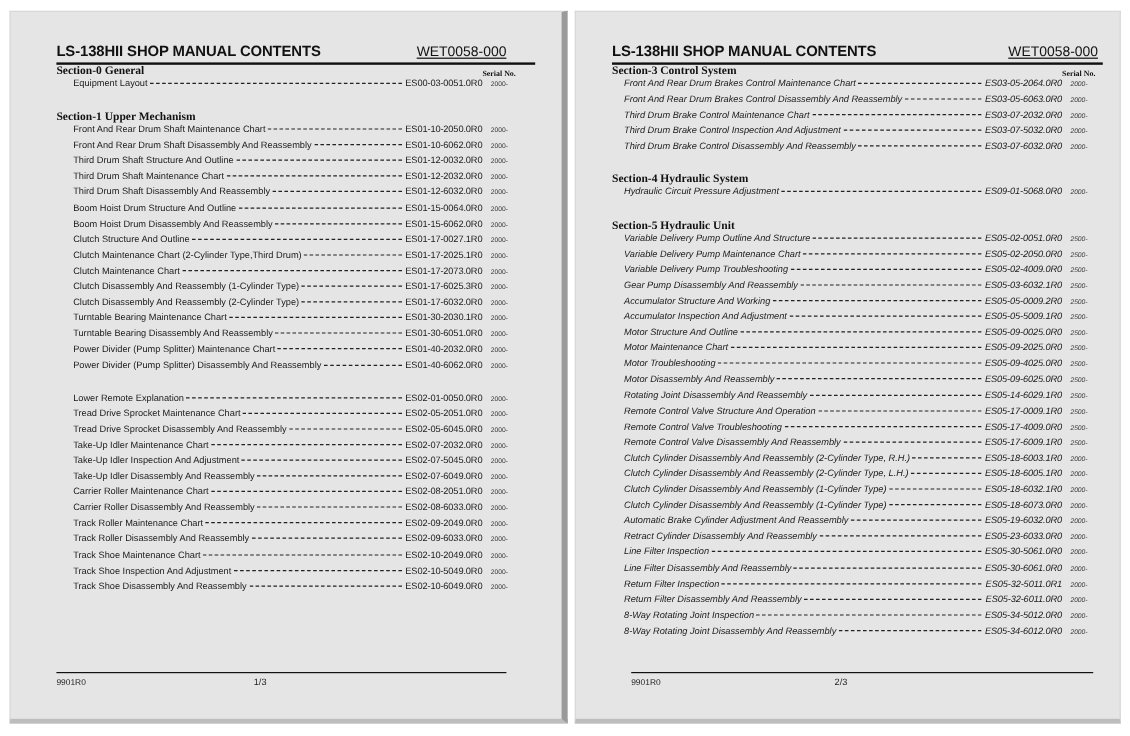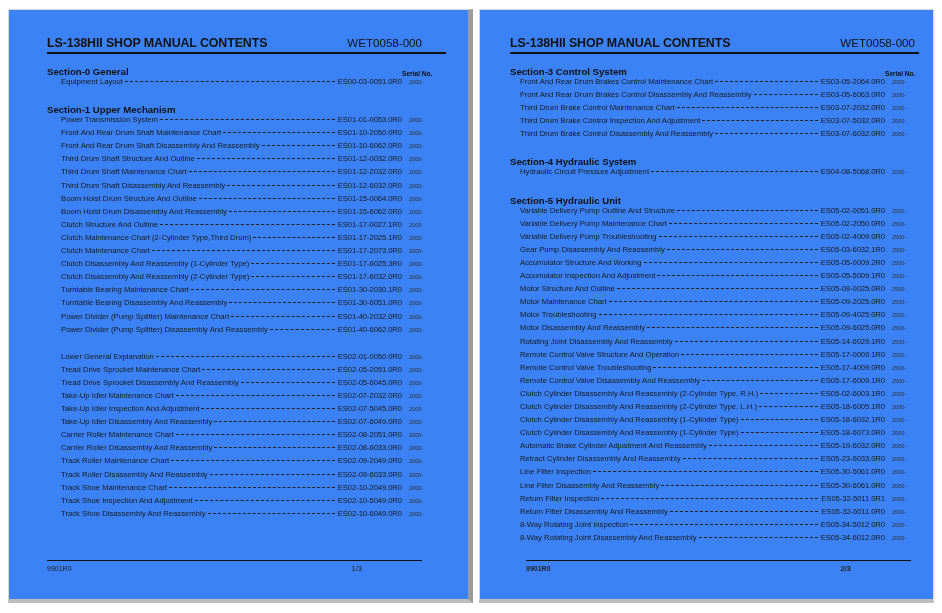--- a/index.html
+++ b/index.html
@@ -17,21 +17,21 @@
     position: relative;
     width: 942px;
     height: 613px;
     background: #ffffff;
     display: flex;
     align-items: flex-start;
   }
   
   .page {
     position: relative;
-    background: #3b82f6;
+    background: #e5e5e5;
     box-sizing: border-box;
   }
   .page-left {
     width: 465px;
     height: 594px;
     margin-top: 9px;
     margin-left: 8px;
     border-right: 5px solid #9a9a9a;
     border-bottom: 4px solid #bdbdbd;
     border-top: 1px solid #d8d8d8;
@@ -71,29 +71,31 @@
     font-weight: bold;
     letter-spacing: -0.1px;
     color: #111;
     white-space: nowrap;
   }
   .doc-code {
     font-size: 11.6px;
     color: #111;
     white-space: nowrap;
     padding-right: 24px;
+    text-decoration: underline;
   }
   .page-right .doc-code { padding-right: 4px; }
 
   
   .section-head-row {
     display: flex;
     align-items: flex-end;
     justify-content: space-between;
-    margin-top: 12px;
+    margin-top: 0;
+    font-family: Liberation Serif, serif;
   }
   .section-title {
     font-size: 9.6px;
     font-weight: bold;
     color: #111;
     white-space: nowrap;
   }
   .serial-label {
     font-size: 6.6px;
     font-weight: bold;
@@ -146,44 +148,44 @@
   .entry-serial {
     flex: 0 0 44px;
     white-space: nowrap;
     font-size: 5.6px;
     color: #333;
     padding-left: 7px;
     box-sizing: border-box;
   }
   .page-right .entry-serial { flex: 0 0 34px; }
   .page-right .serial-label { width: 34px; }
-  .page-right .entry { padding-left: 10px; }
+  .page-right .entry { padding-left: 10px; font-style: italic; }
 
   
   .doc-footer {
     position: absolute;
     left: 38px;
     right: 46px;
     bottom: 26px;
     border-top: 1.8px solid #111;
     padding-top: 3px;
     display: flex;
     align-items: baseline;
   }
-  .page-right .doc-footer { left: 46px; right: 22px; font-weight: bold; }
+  .page-right .doc-footer { left: 46px; right: 22px; }
   .footer-rev {
     font-size: 7px;
     color: #222;
     flex: 0 0 auto;
   }
   .footer-pageno {
     font-size: 7.6px;
     color: #222;
     flex: 1 1 auto;
-    text-align: right;
+    text-align: center;
     padding-right: 60px;
   }
 </style>
 </head>
 <body>
 
 <div class="viewer">
 
   <div class="page page-left">
     <div class="page-inner">
@@ -205,26 +207,20 @@
               <span class="entry-code">ES00-03-0051.0R0</span>
               <span class="entry-serial">2000-</span>
             </div>
           </div>
           <div class="section-block spaced">
             <div class="section-head-row">
               <span class="section-title">Section-1 Upper Mechanism</span>
               <span class="serial-label"></span>
             </div>
             <div class="entry">
-              <span class="entry-name">Power Transmission System</span>
-              <span class="entry-leader"></span>
-              <span class="entry-code">ES01-01-0053.0R0</span>
-              <span class="entry-serial">2000-</span>
-            </div>
-            <div class="entry">
               <span class="entry-name">Front And Rear Drum Shaft Maintenance Chart</span>
               <span class="entry-leader"></span>
               <span class="entry-code">ES01-10-2050.0R0</span>
               <span class="entry-serial">2000-</span>
             </div>
             <div class="entry">
               <span class="entry-name">Front And Rear Drum Shaft Disassembly And Reassembly</span>
               <span class="entry-leader"></span>
               <span class="entry-code">ES01-10-6062.0R0</span>
               <span class="entry-serial">2000-</span>
@@ -309,21 +305,21 @@
             </div>
             <div class="entry">
               <span class="entry-name">Power  Divider (Pump Splitter) Disassembly And Reassembly</span>
               <span class="entry-leader"></span>
               <span class="entry-code">ES01-40-6062.0R0</span>
               <span class="entry-serial">2000-</span>
             </div>
           </div>
           <div class="section-block spaced">
             <div class="entry">
-              <span class="entry-name">Lower General Explanation</span>
+              <span class="entry-name">Lower Remote Explanation</span>
               <span class="entry-leader"></span>
               <span class="entry-code">ES02-01-0050.0R0</span>
               <span class="entry-serial">2000-</span>
             </div>
             <div class="entry">
               <span class="entry-name">Tread Drive Sprocket Maintenance Chart</span>
               <span class="entry-leader"></span>
               <span class="entry-code">ES02-05-2051.0R0</span>
               <span class="entry-serial">2000-</span>
             </div>
@@ -450,21 +446,21 @@
             </div>
           </div>
           <div class="section-block spaced">
             <div class="section-head-row">
               <span class="section-title">Section-4 Hydraulic System</span>
               <span class="serial-label"></span>
             </div>
             <div class="entry">
               <span class="entry-name">Hydraulic Circuit Pressure Adjustment</span>
               <span class="entry-leader"></span>
-              <span class="entry-code">ES04-08-5068.0R0</span>
+              <span class="entry-code">ES09-01-5068.0R0</span>
               <span class="entry-serial">2000-</span>
             </div>
           </div>
           <div class="section-block spaced">
             <div class="section-head-row">
               <span class="section-title">Section-5 Hydraulic Unit</span>
               <span class="serial-label"></span>
             </div>
             <div class="entry">
               <span class="entry-name">Variable Delivery Pump Outline And Structure</span>
@@ -546,21 +542,21 @@
             </div>
             <div class="entry">
               <span class="entry-name">Remote Control Valve Disassembly And Reassembly</span>
               <span class="entry-leader"></span>
               <span class="entry-code">ES05-17-6009.1R0</span>
               <span class="entry-serial">2500-</span>
             </div>
             <div class="entry">
               <span class="entry-name">Clutch Cylinder Disassembly And Reassembly (2-Cylinder Type, R.H.)</span>
               <span class="entry-leader"></span>
-              <span class="entry-code">ES05-02-6003.1R0</span>
+              <span class="entry-code">ES05-18-6003.1R0</span>
               <span class="entry-serial">2000-</span>
             </div>
             <div class="entry">
               <span class="entry-name">Clutch Cylinder Disassembly And Reassembly (2-Cylinder Type, L.H.)</span>
               <span class="entry-leader"></span>
               <span class="entry-code">ES05-18-6005.1R0</span>
               <span class="entry-serial">2000-</span>
             </div>
             <div class="entry">
               <span class="entry-name">Clutch Cylinder Disassembly And Reassembly (1-Cylinder Type)</span>

